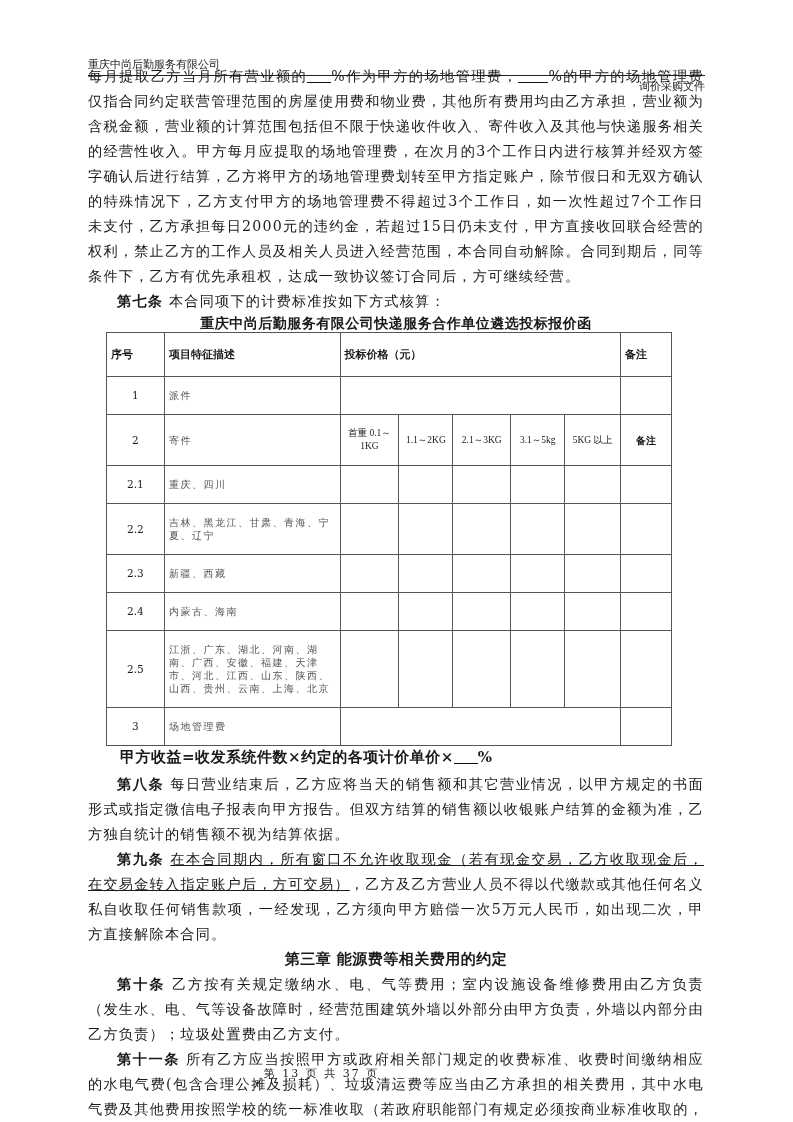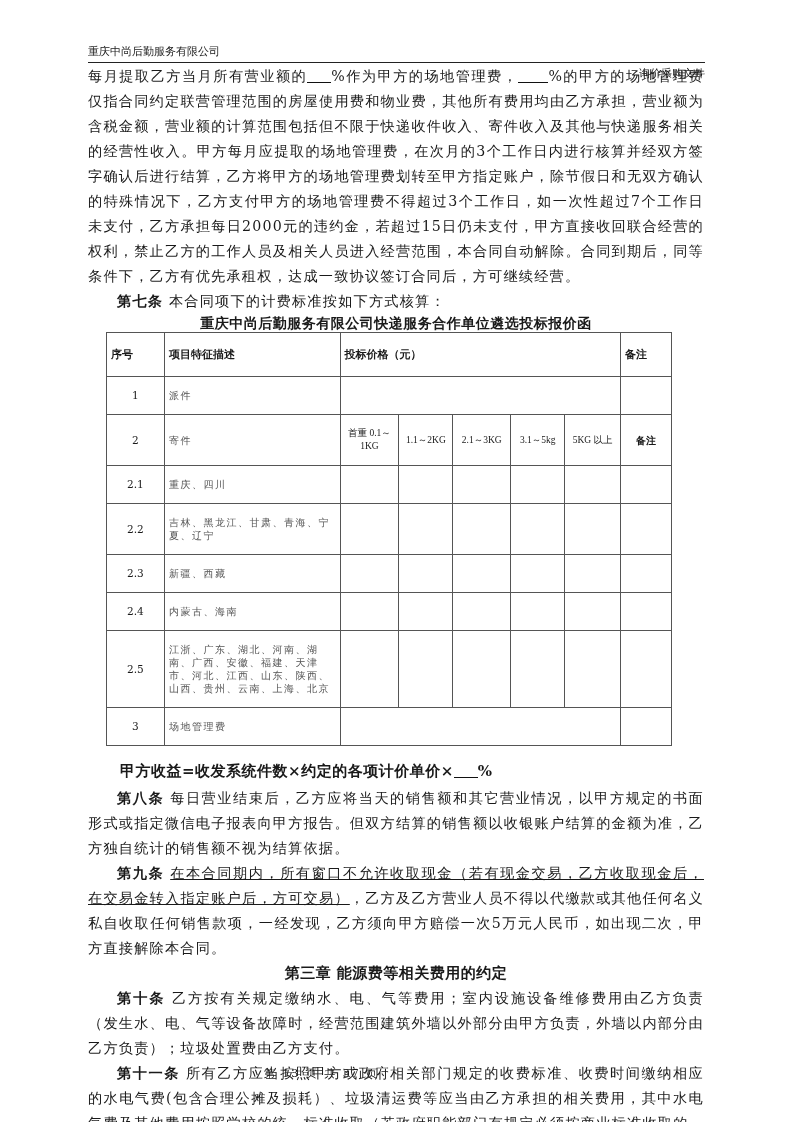--- a/index.html
+++ b/index.html
@@ -1,38 +1,38 @@
 <!DOCTYPE html>
 <html><head>
   <meta charset="utf-8">
   <style>
     html, body { margin: 0; padding: 0; background: #ffffff; }
     body { width: 793px; height: 1122px; position: relative; overflow: hidden;
       font-family: "DejaVu Serif", "Liberation Serif", serif; color: #1a1a1a; }
-    .header { position: absolute; left: 88px; right: 88px; top: 40px; height: 22px;
+    .header { position: absolute; left: 88px; right: 88px; top: 53px; height: 22px;
       border-bottom: 1.6px solid #222; font-size: 11px; }
     .header .left { position: absolute; left: 0; top: 4px; }
     .header .right { position: absolute; right: 0; top: 4px; margin-top: 22px; }
     .body { position: absolute; left: 88px; width: 616px; top: 64px; font-size: 14.2px;
       line-height: 25px; letter-spacing: 1.2px; text-align: justify; }
     .p { margin: 0; }
     .indent { text-indent: 29px; }
     .b { font-weight: bold; }
     .u { text-decoration: underline; }
     .blank { display: inline-block; width: 24px; border-bottom: 1.4px solid #111; height: 14px; vertical-align: -2px; }
     .table-title { text-align: center; font-family: "DejaVu Sans", "Liberation Sans", sans-serif;
       font-weight: bold; font-size: 14px; letter-spacing: 0.5px; line-height: 18px; margin-top: 0; }
     table { border-collapse: collapse; width: 566px; margin-left: 18px; font-size: 10.5px;
       letter-spacing: 0; line-height: 13px; text-indent: 0; }
     td, th { border: 1px solid #555; padding: 12px 4px; vertical-align: middle; }
     th { font-family: "DejaVu Sans", "Liberation Sans", sans-serif; font-weight: bold; font-size: 11px; height: 19px; }
     td.c { text-align: center; }
     td.desc { color: #555; font-size: 10px; letter-spacing: 1.5px; text-align: left; }
     td.sub { font-size: 9.5px; text-align: center; font-family: "Liberation Serif", serif; }
-    .formula { font-weight: bold; font-size: 15px; margin: 14px 0 4px 32px; line-height: 22px; letter-spacing: 0.5px; }
+    .formula { font-weight: bold; font-size: 15px; margin: 0 0 4px 32px; line-height: 22px; letter-spacing: 0.5px; }
     .chapter { text-align: center; font-weight: bold; font-size: 15px; letter-spacing: 0.5px; }
     .footer { position: absolute; top: 1040px; left: 0; width: 643px; text-align: center; font-size: 11px; letter-spacing: 2px; margin-top: 26px; }
   </style>
 </head>
 <body>
 
 <div class="header">
   <span class="left">重庆中尚后勤服务有限公司</span>
   <span class="right">询价采购文件</span>
 </div>

